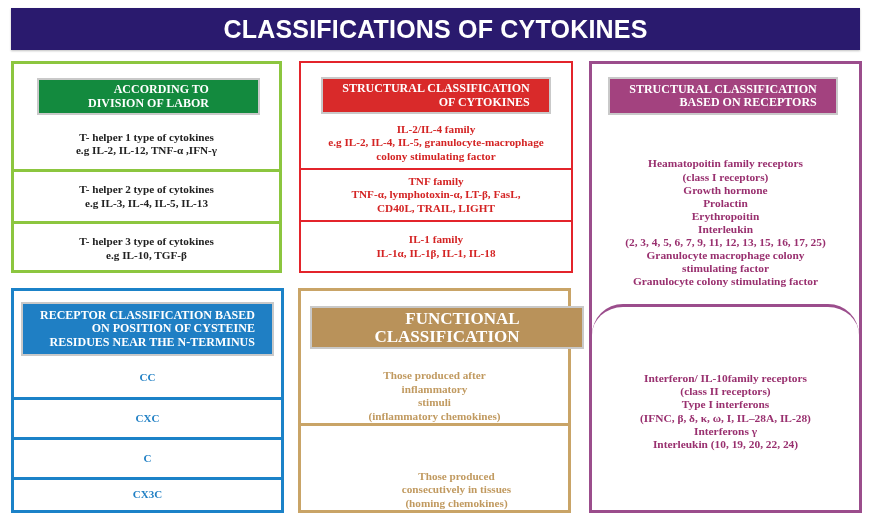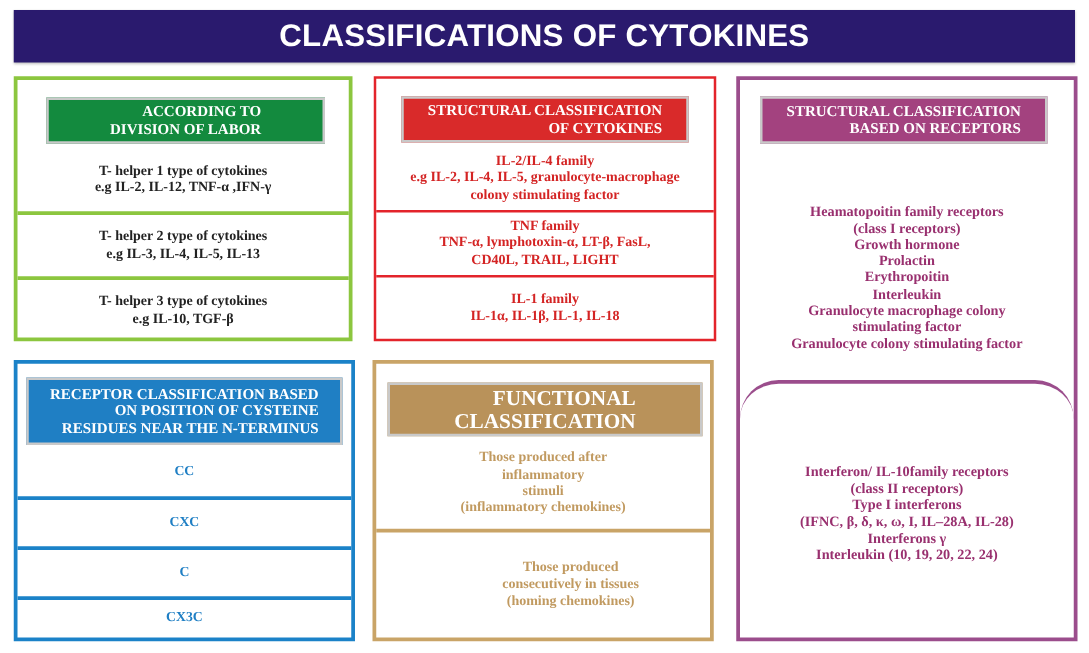--- a/index.html
+++ b/index.html
@@ -46,22 +46,22 @@
   #p-blue { left: 11px; top: 288px; width: 273px; height: 225px; border: 3px solid var(--blue-border); }
   #p-blue .hdr { left: 7px; top: 11px; width: 253px; height: 54px; background: var(--blue-hdr); font-size: 12px; }
   #p-blue .cell { color: var(--blue-text); font-size: 11px; }
   #p-blue .c1 { top: 67px; height: 39px; }
   #p-blue .c2 { top: 106px; height: 40px; border-top: 3px solid var(--blue-border); }
   #p-blue .c3 { top: 146px; height: 40px; border-top: 3px solid var(--blue-border); }
   #p-blue .c4 { top: 186px; height: 33px; border-top: 3px solid var(--blue-border); }
 
   
   #p-gold { left: 298px; top: 288px; width: 273px; height: 225px; border: 3px solid var(--gold-border); }
-  #p-gold .hdr { left: 9px; top: 15px; width: 252px; height: 43px; background: var(--gold-hdr); font-size: 17px; line-height: 1.05; }
-  #p-gold .cell { color: var(--gold-text); }
+  #p-gold .hdr { left: 9px; top: 15px; width: 274px; height: 43px; background: var(--gold-hdr); font-size: 17px; line-height: 1.05; }
+  #p-gold .cell { color: var(--gold-text); justify-content: flex-end; }
   #p-gold .c1 { top: 60px; height: 72px; }
   #p-gold .c2 { top: 132px; height: 87px; border-top: 3px solid var(--gold-border); padding-left: 44px; }
 </style>
 </head>
 <body>
 
 <div class="title-bar">
   <span>CLASSIFICATIONS OF CYTOKINES</span>
 </div>
 
@@ -116,20 +116,21 @@
       <span style="display:block">BASED ON RECEPTORS</span>
     </div>
   </div>
   <div class="cell c1">
     <span>Heamatopoitin family receptors</span>
     <span>(class I receptors)</span>
     <span>Growth hormone</span>
     <span>Prolactin</span>
     <span>Erythropoitin</span>
     <span>Interleukin</span>
+    <span>(2, 3, 4, 5, 6, 7, 9, 11, 12, 13, 15, 16, 17, 25)</span>
     <span>Granulocyte macrophage colony</span>
     <span>stimulating factor</span>
     <span>Granulocyte colony stimulating factor</span>
   </div>
   <div class="cell c2">
     <span>Interferon/ IL-10family receptors</span>
     <span>(class II receptors)</span>
     <span>Type I interferons</span>
     <span>(IFNC, β, δ, κ, ω, I, IL–28A, IL-28)</span>
     <span>Interferons γ</span>

